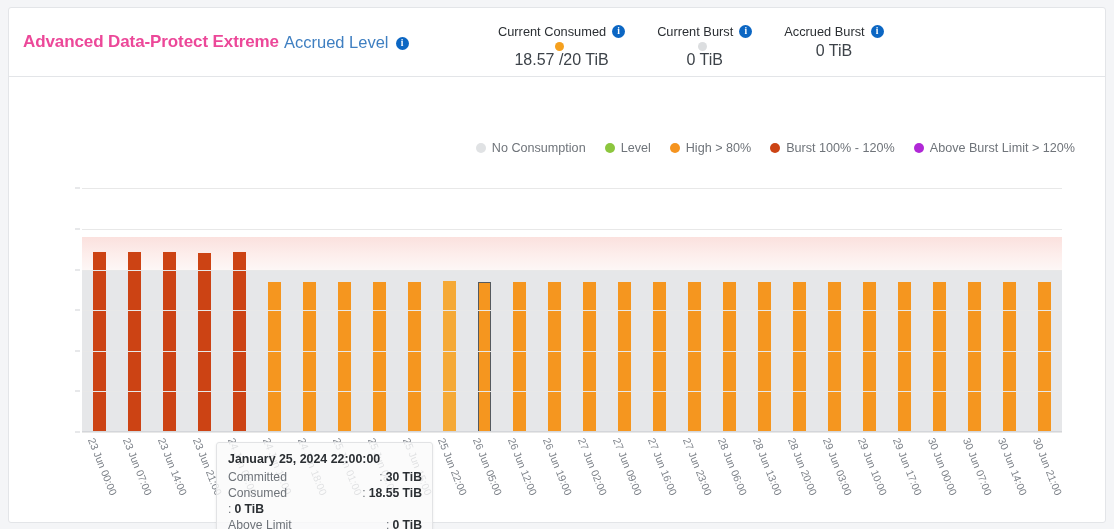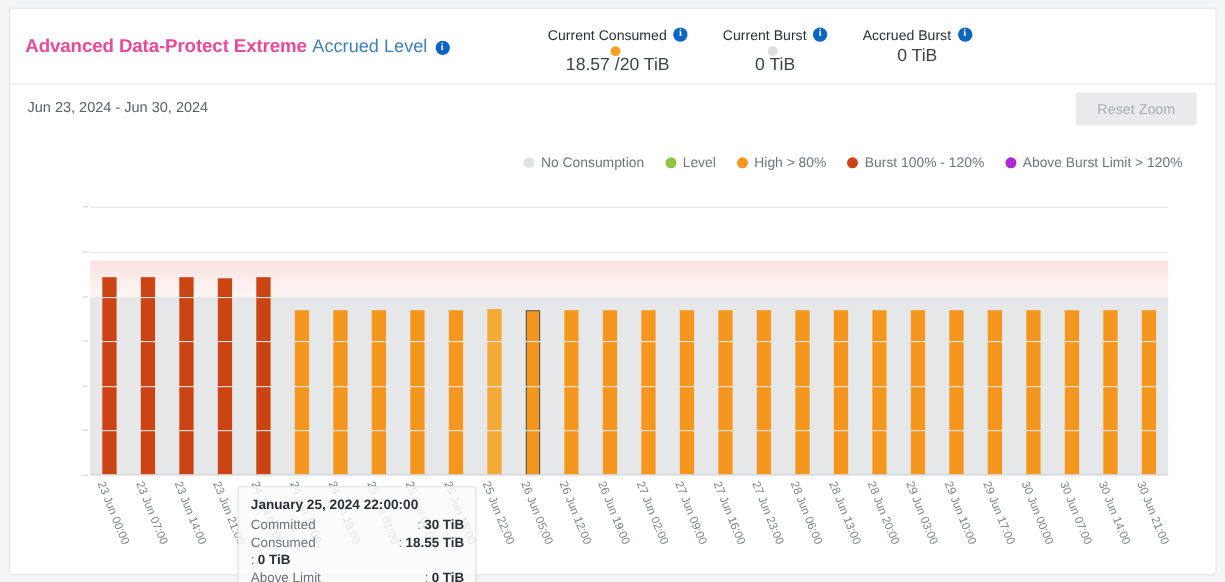--- a/index.html
+++ b/index.html
@@ -262,24 +262,20 @@
             <span class="info-icon">i</span>
           </div>
           <div class="stat-value">
             <span>0 TiB</span>
           </div>
         </div>
       </div>
 
     </div>
 
-    <div class="subbar">
-      <div class="range-text">Jun 23, 2024 - Jun 30, 2024</div>
-      <button class="reset-btn">Reset Zoom</button>
-    </div>
 
     <div class="legend" id="legend">
         <div class="legend-item">
           <span class="dot" style="background: rgb(224, 226, 228);"></span>
           <span>No Consumption</span>
         </div>
         <div class="legend-item">
           <span class="dot" style="background: rgb(140, 198, 62);"></span>
           <span>Level</span>
         </div>

